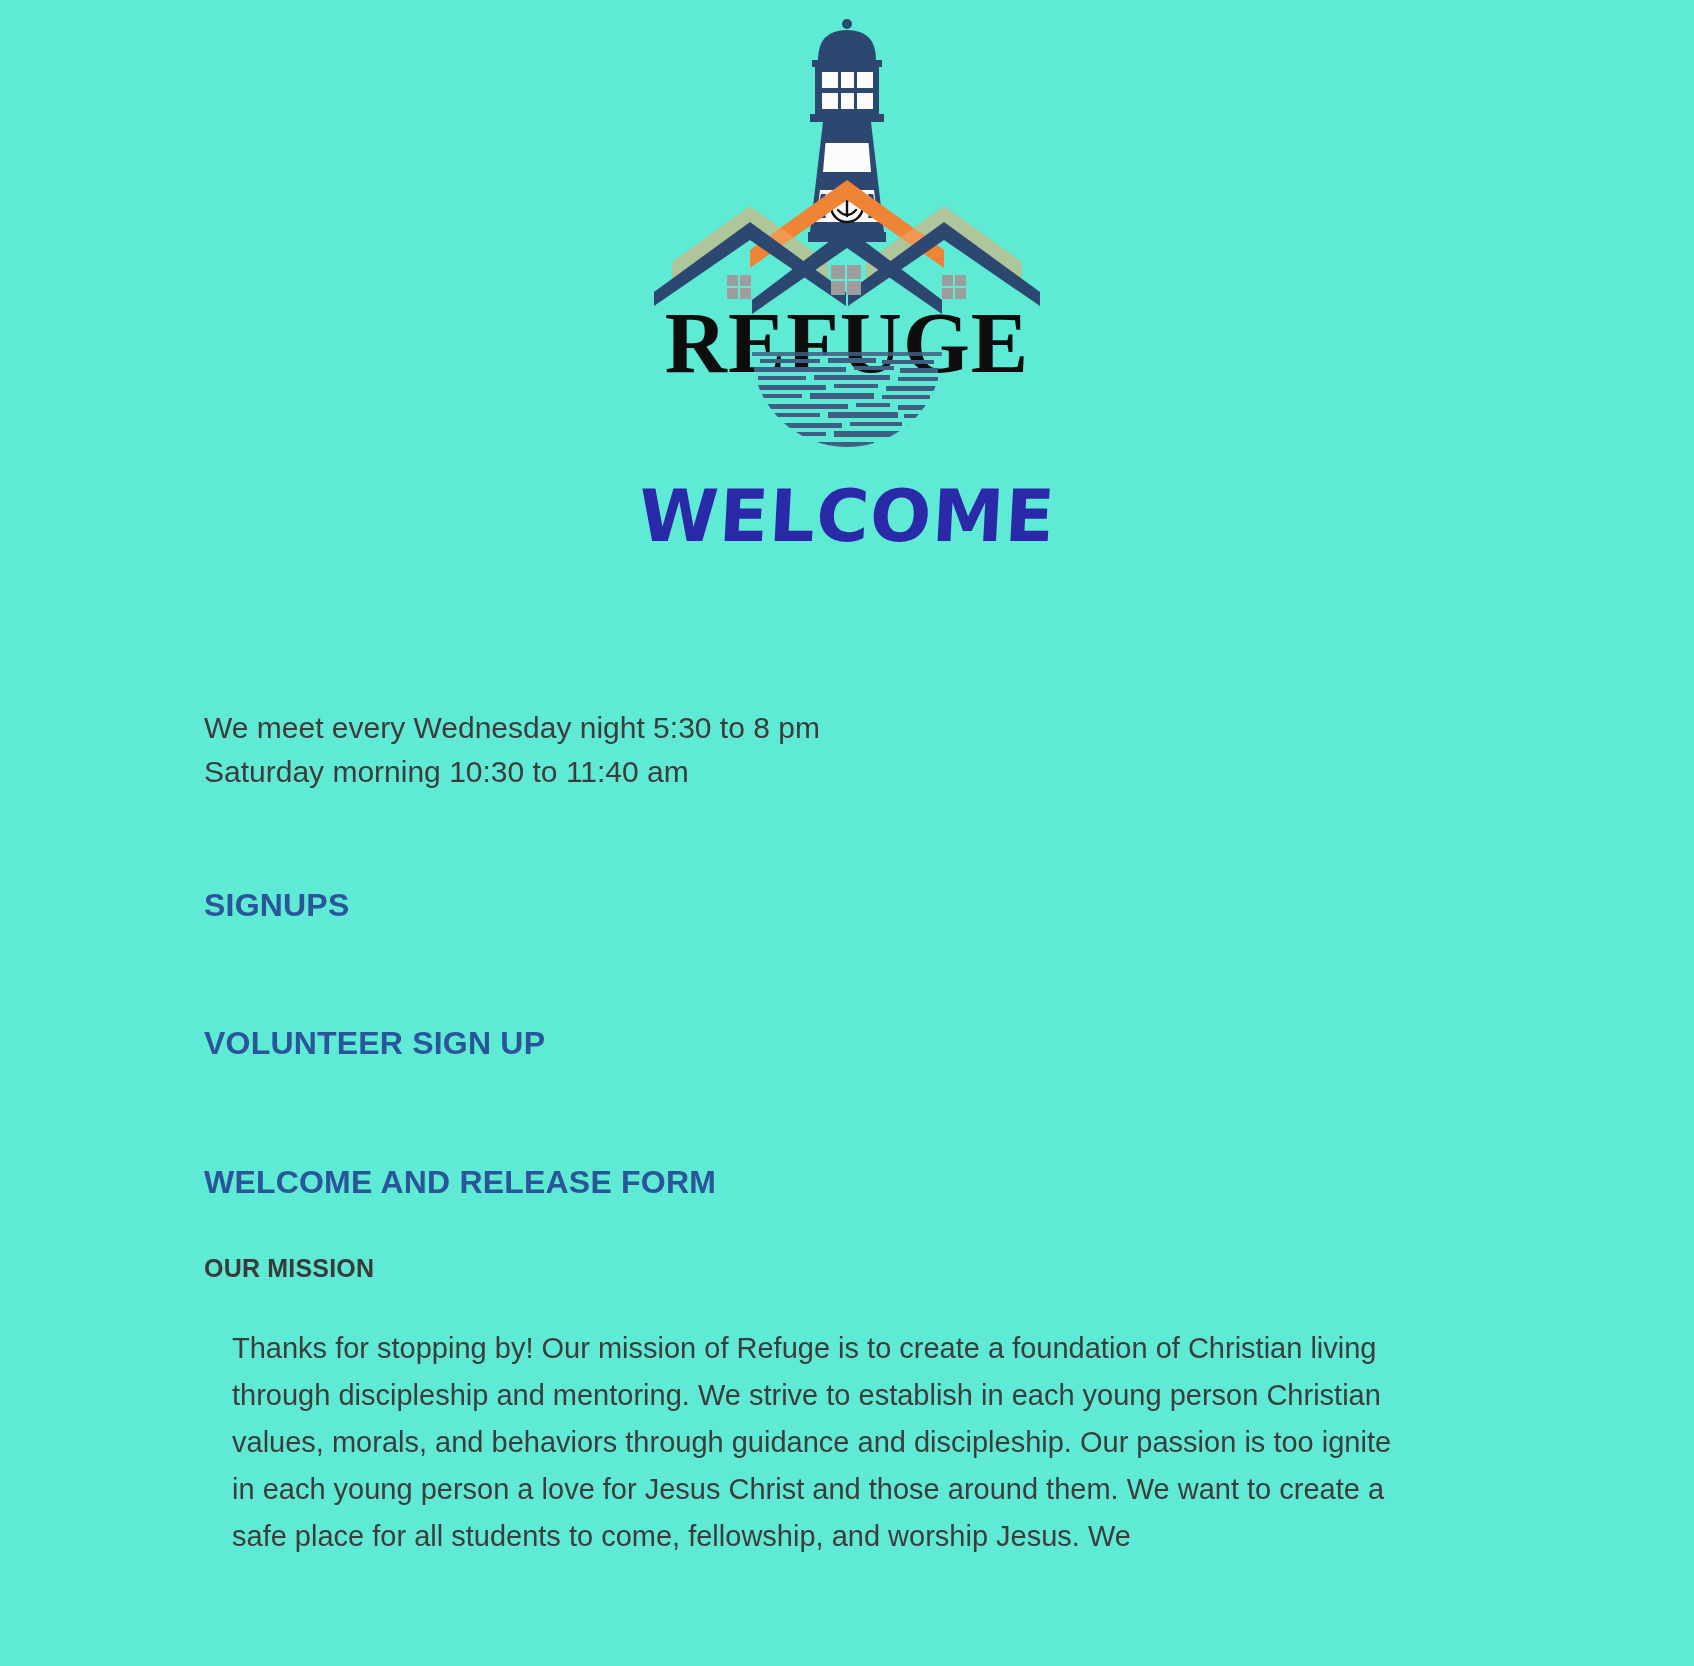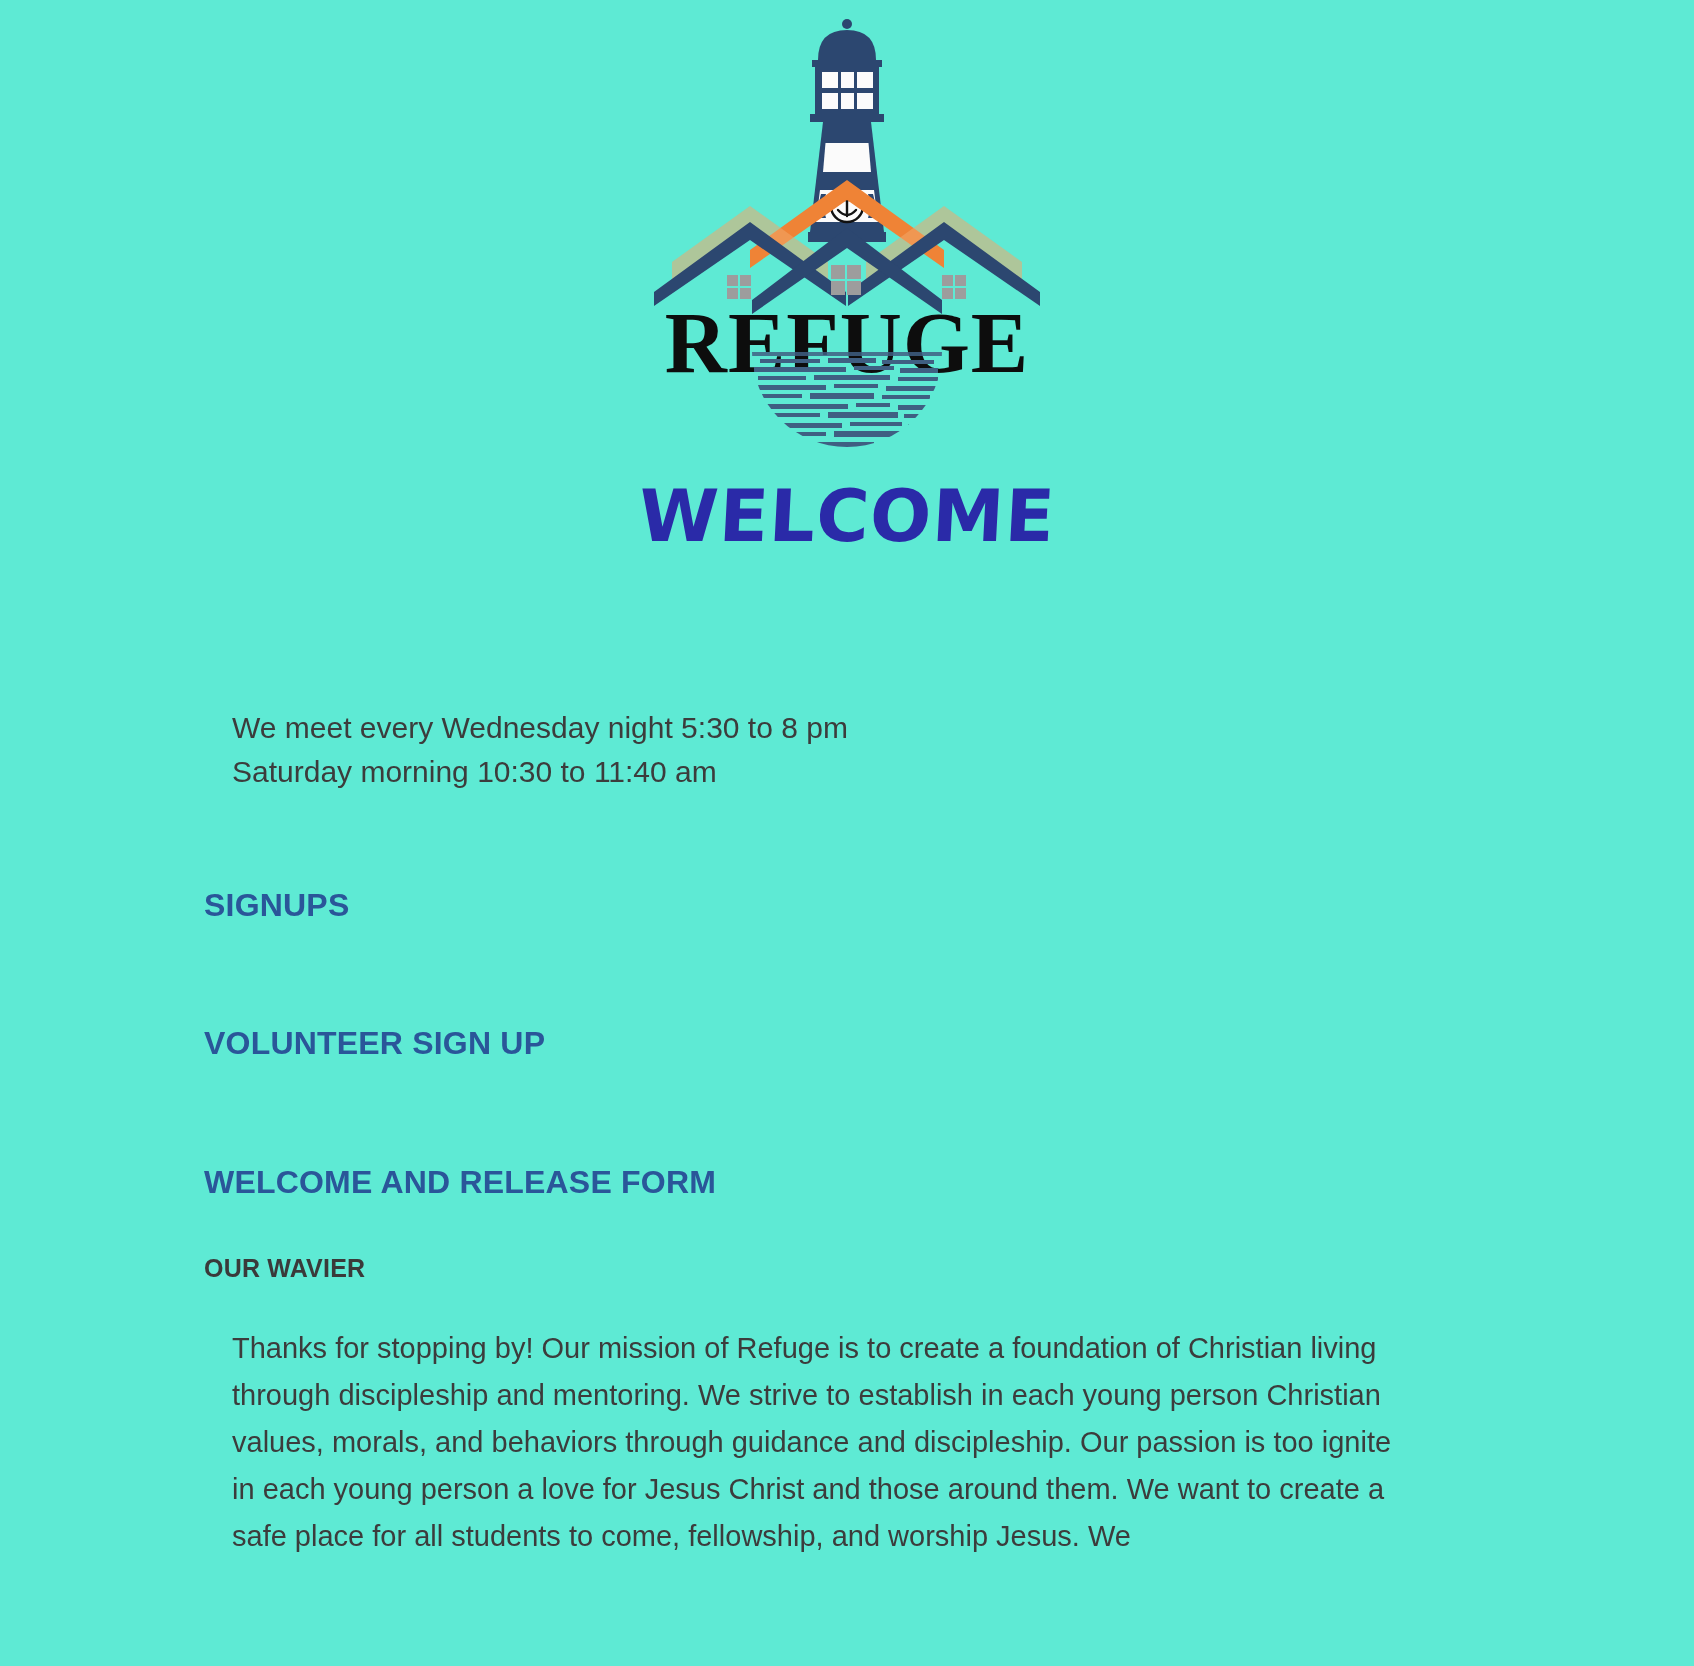--- a/index.html
+++ b/index.html
@@ -55,21 +55,20 @@
     position: absolute;
     left: 204px;
     top: 706px;
     width: 1200px;
   }
   .meeting-times {
     color: #3c3c3c;
     font-size: 30px;
     line-height: 44px;
     font-weight: 400;
-    margin-left: 28px;
   }
   .meeting-times div { white-space: nowrap; }
 
   .link-heading {
     display: block;
     color: #2a5699;
     font-size: 32px;
     font-weight: 700;
     letter-spacing: 0.2px;
     text-decoration: none;
@@ -232,19 +231,19 @@
     <div class="gap-signups"></div>
     <a class="link-heading" href="#">SIGNUPS</a>
 
     <div class="gap-volunteer"></div>
     <a class="link-heading" href="#">VOLUNTEER SIGN UP</a>
 
     <div class="gap-wavier"></div>
     <a class="link-heading" href="#">WELCOME AND RELEASE FORM</a>
 
     <div class="gap-mission"></div>
-    <div class="section-heading">OUR WAVIER</div>
+    <div class="section-heading">OUR MISSION</div>
 
     <div class="gap-para"></div>
     <div class="mission-paragraph">Thanks for stopping by! Our mission of Refuge is to create a foundation of Christian living through discipleship and mentoring. We strive to establish in each young person Christian values, morals, and behaviors through guidance and discipleship. Our passion is too ignite in each young person a love for Jesus Christ and those around them. We want to create a safe place for all students to come, fellowship, and worship Jesus. We</div>
   </div>
 
 </div>
 
 </body></html>

